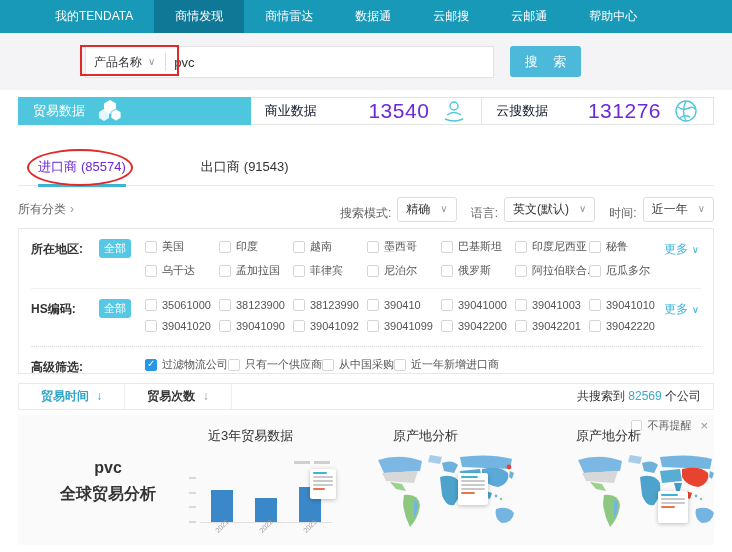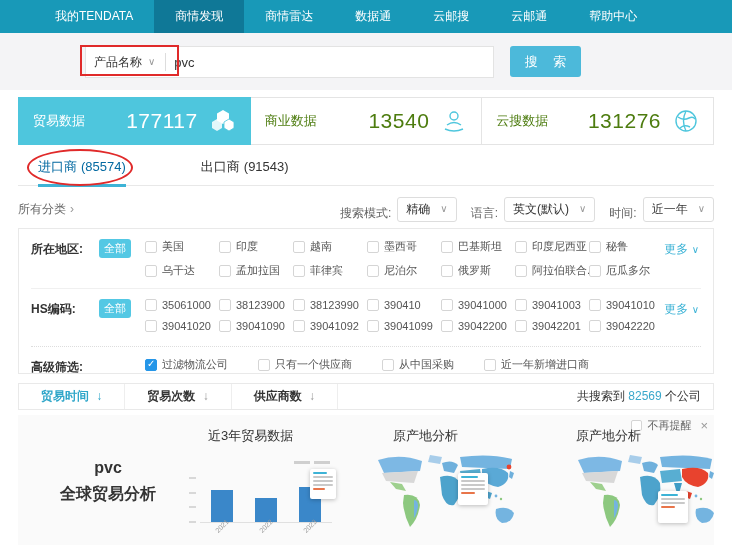--- a/index.html
+++ b/index.html
@@ -25,39 +25,39 @@
     background:#4cb9da; color:#fff; font-size:13px; letter-spacing:6px; text-align:center;
     line-height:31px; border-radius:3px; cursor:pointer; padding-left:6px; }
 
   
   .annotation-red-box { position:absolute; left:80px; top:45px; width:99px; height:31px;
     border:2px solid #e02a2a; pointer-events:none; z-index:50; }
   .annotation-red-ellipse { position:absolute; left:27px; top:149px; width:106px; height:37px;
     border:2px solid #e02a2a; border-radius:50%; pointer-events:none; z-index:50; }
 
   
-  .stats-bar { position:absolute; left:18px; top:97px; width:696px; height:48px; display:flex; }
+  .stats-bar { position:absolute; left:18px; top:97px; width:696px; height:28px; display:flex; }
   .stat { flex:1; display:flex; align-items:center; background:#fff;
     border:1px solid #e4e4e4; border-left:none; padding:0 14px; }
   .stat:first-child { border-left:1px solid #e4e4e4; }
-  .stat .s-label { font-size:13px; color:#4d7c0f; }
-  .stat .s-value { font-size:21px; color:#4d7c0f; margin-left:auto; letter-spacing:0.5px; }
+  .stat .s-label { font-size:13px; color:#0f172a; }
+  .stat .s-value { font-size:21px; color:#6d28d9; margin-left:auto; letter-spacing:0.5px; }
   .stat .s-icon { width:26px; height:26px; margin-left:12px; flex:0 0 auto; }
   .stat.active { background:#4ec6dd; border-color:#4ec6dd; }
   .stat.active .s-label, .stat.active .s-value { color:#fff; }
 
   
   .tabs-row { position:absolute; left:18px; top:150px; width:696px; height:36px;
     border-bottom:1px solid #e8e8e8; display:flex; align-items:center; }
   .tab { position:relative; height:36px; line-height:34px; font-size:13px; color:#333;
     cursor:pointer; white-space:nowrap; }
   .tab .t-count { margin-left:4px; }
   .tab.tab-import { margin-left:20px; }
   .tab.tab-export { margin-left:75px; }
-  .tab.active { color:#0369a1; }
+  .tab.active { color:#6d28d9; }
   .tab.active::after { content:""; position:absolute; left:0; right:0; bottom:-1px; height:3px; background:#3db3d6; }
 
   
   .meta-row { position:absolute; left:18px; top:196px; width:696px; height:26px;
     display:flex; align-items:center; }
   .cat-link { font-size:12px; color:#666; cursor:pointer; }
   .cat-arrow { color:#999; font-size:12px; margin-left:4px; }
   .opts { margin-left:auto; display:flex; align-items:center; gap:14px; }
   .opt { display:flex; align-items:flex-end; gap:6px; font-size:12px; color:#666; }
   .opt .sel { display:flex; align-items:center; gap:10px; border:1px solid #ddd; border-radius:3px;
@@ -74,21 +74,21 @@
   .cb { display:flex; align-items:center; gap:5px; font-size:11px; color:#555; cursor:pointer;
     white-space:nowrap; overflow:hidden; }
   .cb .box { width:12px; height:12px; border:1px solid #d5d5d5; border-radius:2px; background:#fff;
     flex:0 0 auto; position:relative; }
   .cb.checked .box { background:#2596e8; border-color:#2596e8; }
   .cb.checked .box::after { content:"✓"; position:absolute; left:1px; top:-2px; color:#fff; font-size:10px; }
   .more-link { position:absolute; right:14px; top:12px; font-size:12px; color:#3db3d6; cursor:pointer; }
   .more-link .chev { color:#3db3d6; }
   .f-div { border-top:1px solid #f0f0f0; margin:4px 12px 0 12px; }
   .f-div.dotted { border-top:1px dotted #ddd; margin-top:8px; }
-  .adv-list { display:flex; gap:30px; }
+  .adv-list { display:flex; }
 
   
   .sort-bar { position:absolute; left:18px; top:383px; width:696px; height:27px;
     border:1px solid #e9e9e9; background:#fff; display:flex; align-items:center; }
   .sort-item { font-size:12px; color:#333; padding:0 22px; line-height:25px;
     border-right:1px solid #eee; cursor:pointer; white-space:nowrap; }
   .sort-item .arr { margin-left:4px; color:#999; }
   .sort-item.active { color:#2fa6c9; }
   .sort-item.active .arr { color:#2fa6c9; }
   .result-count { margin-left:auto; padding-right:12px; font-size:12px; color:#333; }
@@ -161,21 +161,20 @@
     </div>
     <div class="search-btn">搜 索</div>
   </div>
 
   <div class="annotation-red-box"></div>
   <div class="annotation-red-ellipse"></div>
 
   <div class="stats-bar">
     <div class="stat active">
       <span class="s-label">贸易数据</span>
-      <span class="s-value">177117</span>
       <span class="s-icon">
         <svg viewBox="0 0 26 26">
             <polygon points="13,2 19,5.5 19,12.5 13,16 7,12.5 7,5.5" fill="#fff"></polygon>
             <polygon points="19,11 24,14 24,20 19,23 14,20 14,14" fill="#fff" stroke="#4ec6dd" stroke-width="0.8"></polygon>
             <polygon points="7,11 12,14 12,20 7,23 2,20 2,14" fill="#fff" opacity="0.85"></polygon>
           </svg>
       </span>
     </div>
     <div class="stat">
       <span class="s-label">商业数据</span>
@@ -404,24 +403,20 @@
 
   <div class="sort-bar">
     <div style="display:flex;font-weight:bold;">
 
     <span class="sort-item active">
           <span>贸易时间</span>
           <span class="arr">↓</span>
         </span>
         <span class="sort-item">
           <span>贸易次数</span>
-          <span class="arr">↓</span>
-        </span>
-        <span class="sort-item">
-          <span>供应商数</span>
           <span class="arr">↓</span>
         </span>
       </div>
     <span class="result-count">
       <span>共搜索到 </span><span class="num">82569</span><span> 个公司</span>
     </span>
   </div>
 
   <div class="promo">
     <div class="dismiss">

